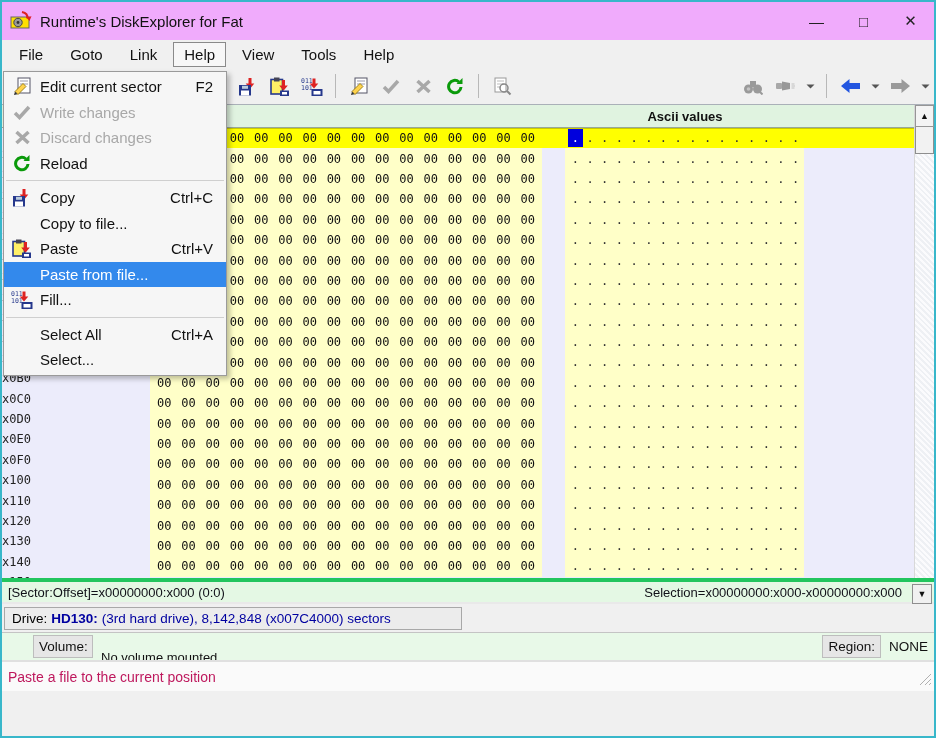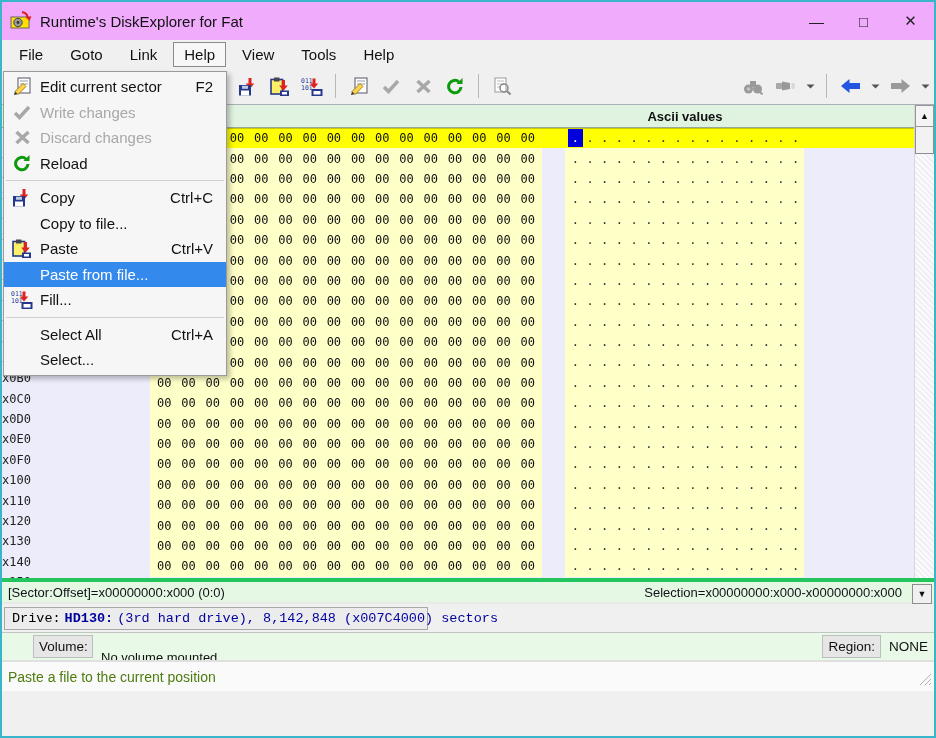--- a/index.html
+++ b/index.html
@@ -58,40 +58,40 @@
   .posbar { height:26px; background:#e4f8e4; border-top:4px solid #22c55e; border-bottom:2px solid #e9e9e9;
       display:flex; align-items:center; font-size:13px; color:#101018; padding:0 6px; position:relative; }
   .pos-left { flex:1; }
   .pos-right { margin-right:26px; }
   .pos-drop { position:absolute; right:2px; top:2px; width:20px; height:20px; background:#f0f0f0;
       border:1px solid #8e8e8e; display:flex; align-items:center; justify-content:center; font-size:9px; color:#111; }
   
   .drivebar { height:28px; background:#f0f0f0; display:flex; align-items:center; padding:0 2px; }
   .dpanel { background:#ececec; border:1px solid #a8a8a8; height:23px; display:flex; align-items:center;
       font-size:13.5px; padding:0 7px; white-space:nowrap; }
-  .dpanel.left { width:424px;font-family:Liberation Mono, monospace; }
+  .dpanel.left { width:458px; }
   .dspacer { flex:1; }
   .navy { color:#0000a0; }
   .navy-b { color:#0000a0; font-weight:bold; margin:0 4px; }
   
   .pathbar { height:45px; background:#e8f9e8; border-top:1px solid #c4c4c4; position:relative; }
   .cell-label { background:#e6e6e6; border:1px solid #bdbdbd; font-size:13.5px; color:#111;
       display:flex; align-items:center; padding:0 5px; }
   .path-label { position:absolute; left:2px; top:2px; bottom:2px; width:54px; }
   .path-icons { position:absolute; left:62px; top:4px; display:flex; gap:6px; }
   .picon { width:24px; height:24px; display:flex; align-items:center; justify-content:center; }
   .path-caption { position:absolute; left:66px; top:28px; font-size:11px; color:#111; }
   .volumebar { height:28px; background:#e8f9e8; border-top:1px solid #c4c4c4; display:flex; align-items:center; padding:2px; }
   .vol-label { width:60px; height:100%;margin-left:29px; }
   .vol-value { flex:1; font-size:13px; color:#111; padding-left:8px;margin-top:22px; }
   .region-label { height:100%; }
   .region-value { font-size:13.5px; color:#111; padding:0 4px 0 8px; min-width:44px; text-align:right; }
   
   .statusbar { height:31px; background:#fafafa; border-top:2px solid #e0e0e0; display:flex; align-items:center;
-      font-size:14px; color:#4d7c0f; padding-left:6px; position:relative; }
+      font-size:14px; color:#be185d; padding-left:6px; position:relative; }
   .grip { position:absolute; right:2px; bottom:2px; }
   
   .menu { position:absolute; left:1px; top:69px; width:224px; background:#f6f6f6;
       border:1px solid #9a9a9a; box-shadow:3px 3px 5px rgba(0,0,0,0.25); padding:2px 0; z-index:50; font-size:15px; color:#111; }
   .mi { height:25.5px; display:flex; align-items:center; }
   .mi .ic { width:36px; display:flex; align-items:center; justify-content:center; }
   .mi .lb { flex:1; }
   .mi .sc { padding-right:13px; }
   .mi.disabled { color:#a8a8a8; }
   .mi.hl { background:#3389ec; color:#ffffff; }

